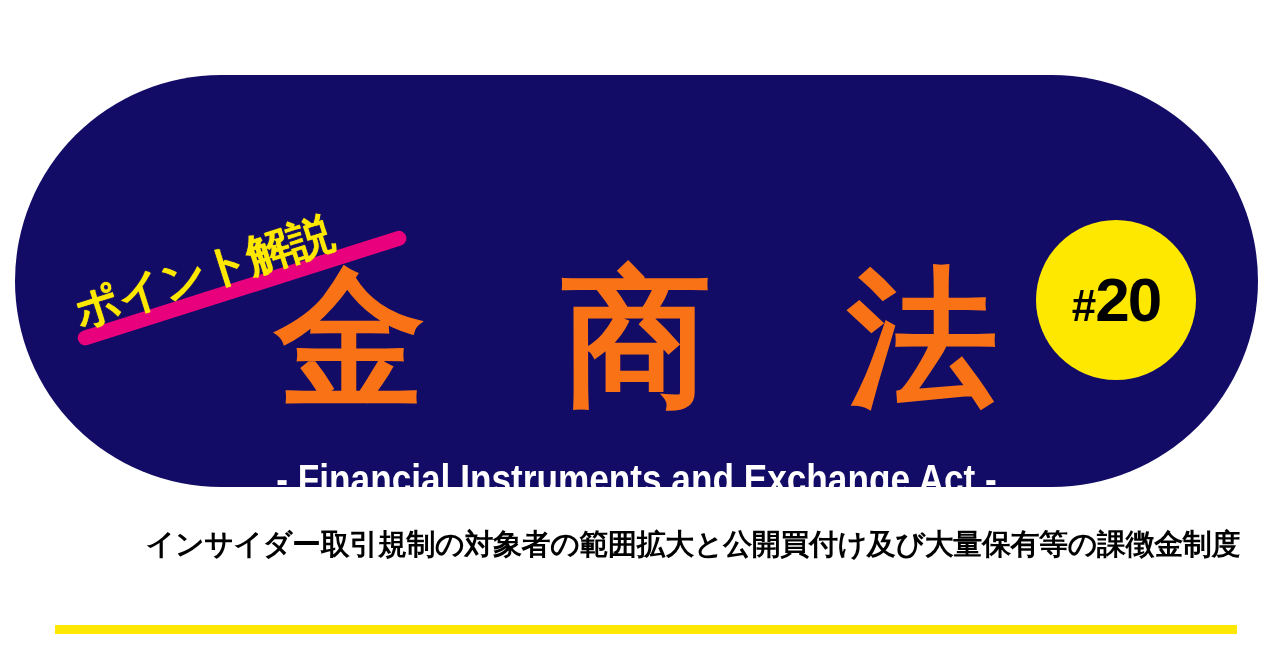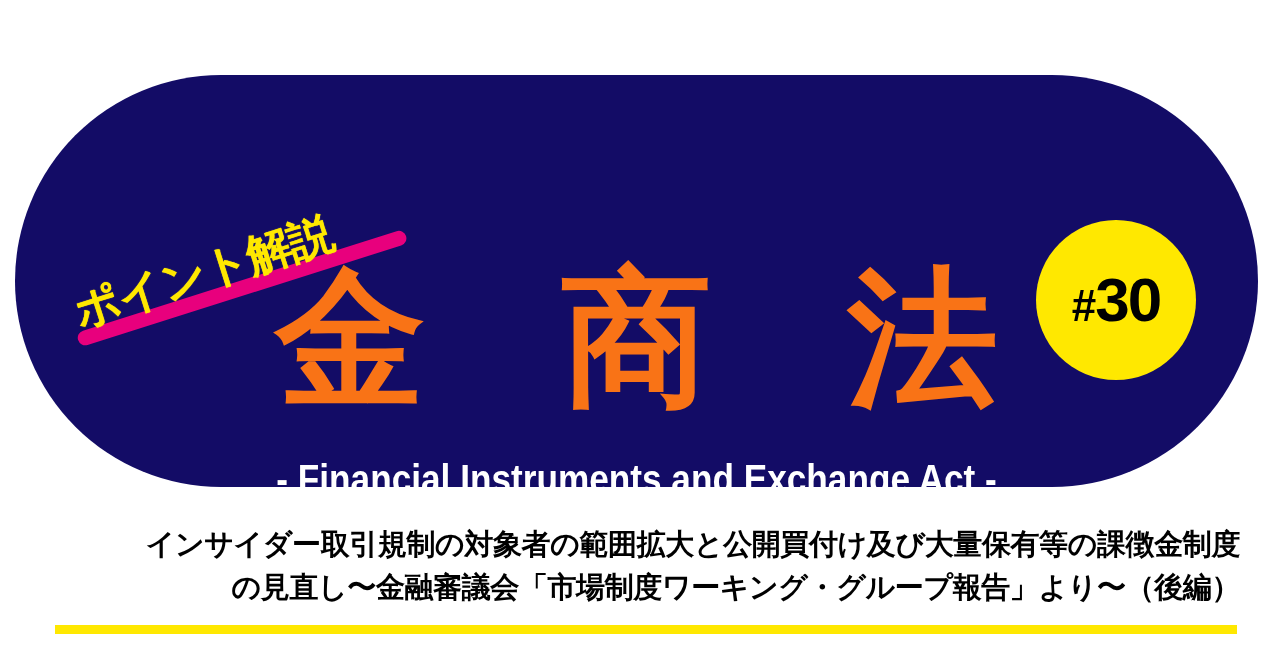--- a/index.html
+++ b/index.html
@@ -173,26 +173,25 @@
       <div class="ribbon-label">ポイント解説</div>
     </div>
 
     <div class="hero-title">金 商 法</div>
 
     <div class="hero-subtitle">- Financial Instruments and Exchange Act -</div>
 
     <div class="issue-badge">
       <span class="badge-text">
         <span class="hash">#</span>
-        <span class="num">30</span>
+        <span class="num">20</span>
       </span>
     </div>
 
   </div>
 
   <div class="caption">
     <span class="caption-line">インサイダー取引規制の対象者の範囲拡大と公開買付け及び大量保有等の課徴金制度</span>
-    <span class="caption-line">の見直し〜金融審議会「市場制度ワーキング・グループ報告」より〜（後編）</span>
   </div>
 
   <div class="underline-rule"></div>
 
 </div>
 
 </body></html>

